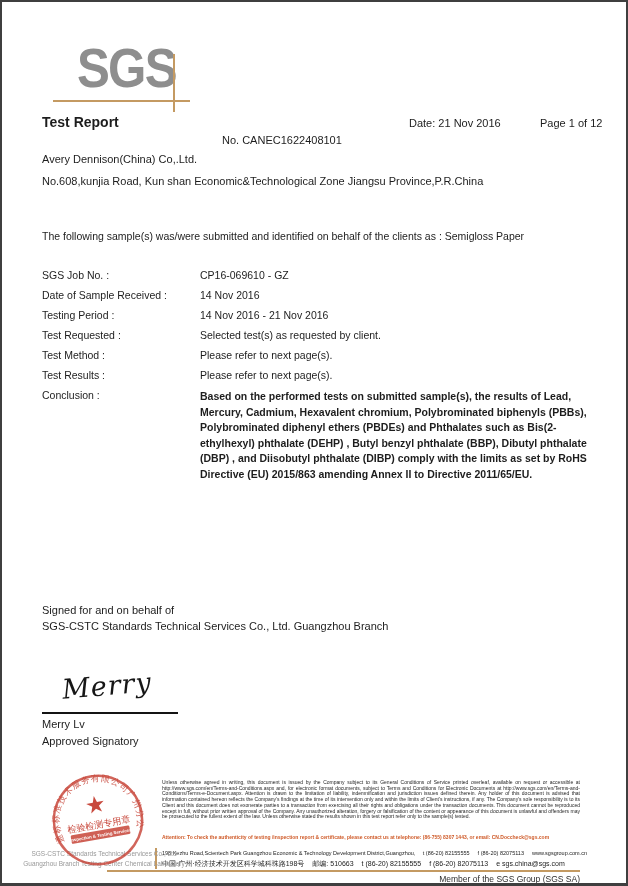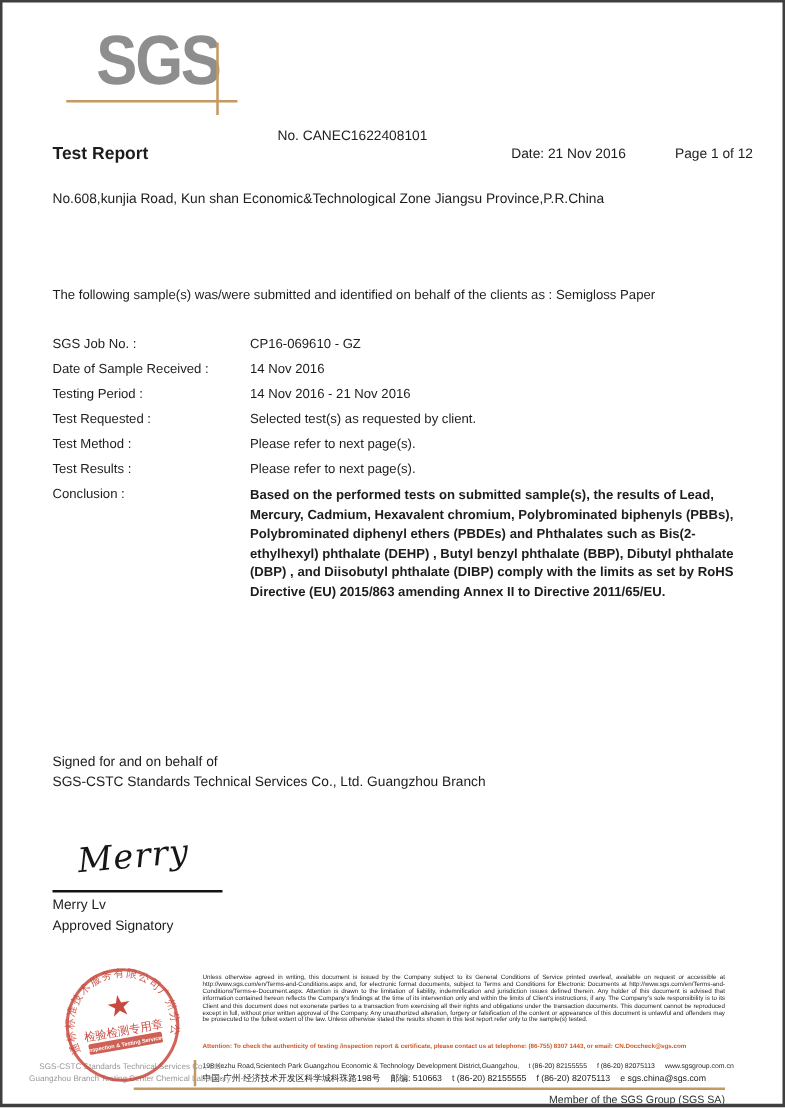--- a/index.html
+++ b/index.html
@@ -2,30 +2,30 @@
 <html><head>
 <meta charset="utf-8">
 <style>
   html,body{margin:0;padding:0;background:#ffffff;}
   .page{
     position:relative;width:628px;height:886px;background:#fff;
     border:2px solid #3f3f3f;border-bottom-width:3px;box-sizing:border-box;
     font-family:"Liberation Sans","DejaVu Sans",sans-serif;color:#1d1d1d;overflow:hidden;
   }
   
-  .sgs-logo{position:absolute;left:51px;top:20px;width:145px;height:74px;}
+  .sgs-logo{position:absolute;left:51px;top:40px;width:145px;height:74px;}
   .logo-text{
     position:absolute;left:24px;top:-2px;font-weight:700;font-size:56px;line-height:56px;
     color:#8e8e8e;letter-spacing:-2px;transform:scaleX(0.88);transform-origin:left top;
   }
   .logo-hline{position:absolute;left:0;top:58px;width:137px;height:2px;background:#c49a62;}
   .logo-vline{position:absolute;left:120px;top:12px;width:2px;height:58px;background:#c49a62;}
   
   .title{position:absolute;left:40px;top:112px;font-size:14px;font-weight:700;}
-  .report-no{position:absolute;left:220px;top:101px;font-size:11px;}
+  .report-no{position:absolute;left:220px;top:132px;font-size:11px;}
   .hdr-date{position:absolute;left:407px;top:115px;font-size:11px;}
   .page-info{position:absolute;left:538px;top:115px;font-size:11px;}
   
   .client{position:absolute;left:40px;top:146px;font-size:11px;line-height:22px;width:560px;}
   
   .sample-statement{position:absolute;left:40px;top:228px;font-size:10.5px;width:560px;}
   
   .fields{position:absolute;left:40px;top:267px;width:550px;font-size:10.5px;}
   .field-row{display:flex;margin-bottom:7px;line-height:13px;}
   .field-label{width:158px;flex:0 0 158px;}
@@ -75,20 +75,21 @@
     <div class="logo-hline"></div>
     <div class="logo-vline"></div>
   </div>
 
   <div class="title">Test Report</div>
   <div class="report-no">No. CANEC1622408101</div>
   <div class="hdr-date">Date: 21 Nov 2016</div>
   <div class="page-info">Page 1 of 12</div>
 
   <div class="client">
+    <div>Avery Dennison(China) Co,.Ltd.</div>
     <div>No.608,kunjia Road, Kun shan Economic&amp;Technological Zone Jiangsu Province,P.R.China</div>
   </div>
 
   <div class="sample-statement">The following sample(s) was/were submitted and identified on behalf of the clients as : Semigloss Paper</div>
 
   <div class="fields">
     <div class="field-row">
       <div class="field-label">SGS Job No. :</div>
       <div class="field-value">CP16-069610 - GZ</div>
     </div>

